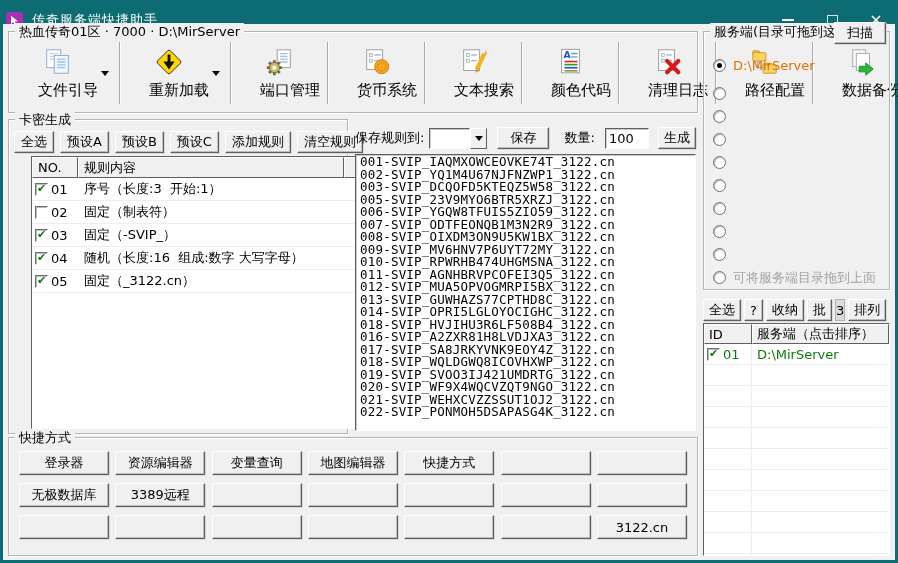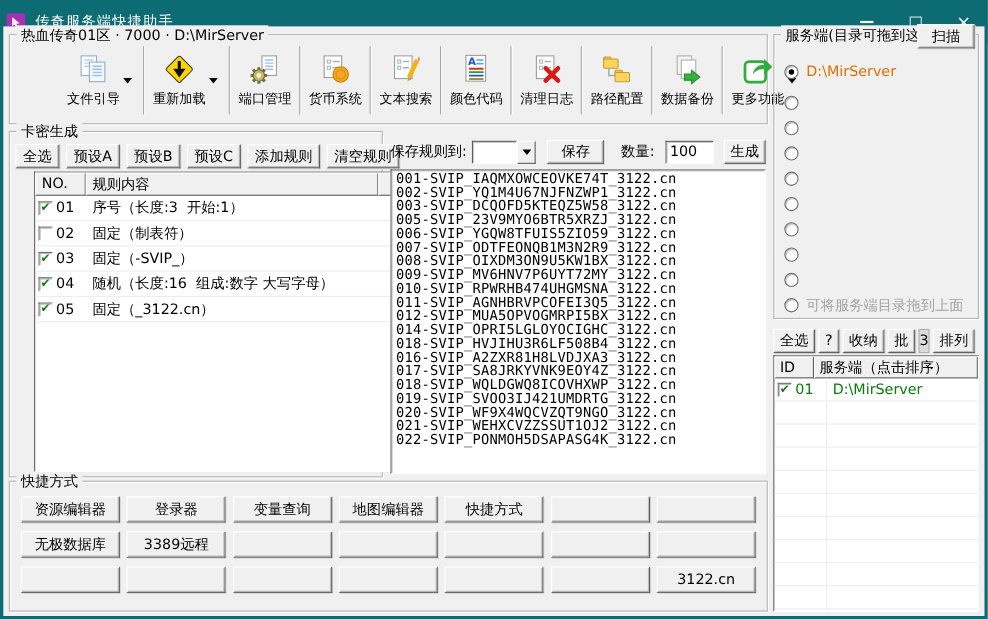--- a/index.html
+++ b/index.html
@@ -32,26 +32,26 @@
   .btn3d { background:#f0f0f0; border:1px solid; border-color:#ffffff #5f5f5f #5f5f5f #ffffff;
     box-shadow: inset -1px -1px 0 #bdbdbd, 1px 1px 0 #d9d9d9;
     display:flex; align-items:center; justify-content:center; font-size:13px;
     cursor:default; white-space:nowrap; }
   .flat3 { background:#dcdcdc; border:1px solid #b0b0b0; display:flex;
     align-items:center; justify-content:center; font-size:13px; }
   .sunken { background:#fff; border:1px solid; border-color:#5f5f5f #ffffff #ffffff #5f5f5f;
     box-shadow: inset 1px 1px 0 #c9c9c9; }
 
   
-  .toolbar { left:5px; top:7px; width:690px; height:82px;padding-left:44px; }
+  .toolbar { left:5px; top:7px; width:690px; height:82px; }
   .tb-row { display:flex; align-items:stretch; height:66px; margin-top:8px; padding:0 4px; }
   .tb-btn { display:flex; align-items:center; padding:2px 4px; }
   .tb-inner { display:flex; flex-direction:column; align-items:center; }
   .tb-icon { width:32px; height:32px; display:flex; align-items:center; justify-content:center; }
-  .tb-label { font-size:12px; margin-top:3px; white-space:nowrap; }
+  .tb-label { font-size:15px; margin-top:3px; white-space:nowrap;margin-left:21px; }
   .tb-dd { display:flex; align-items:center; padding:0 3px; }
   .tb-sep { width:2px; margin:2px 3px; border-left:1px solid #a8a8a8; border-right:1px solid #ffffff; }
   .tri-down { width:0; height:0; border-left:4px solid transparent;
     border-right:4px solid transparent; border-top:5px solid #000; }
 
   
   .cardgen { left:5px; top:95px; width:340px; height:315px; }
   .cg-btnrow { display:flex; margin:11px 5px 0 5px; gap:6px; }
   .cg-btnrow .btn3d { height:22px; padding:0 6px; }
   .rule-table { position:absolute; left:22px; top:36px; width:328px; bottom:4px;
@@ -111,21 +111,21 @@
 
   
   .server-list { position:absolute; left:700px; top:275px; width:187px; height:257px; }
   .sl-toolbar { display:flex; gap:3px; height:22px; }
   .sl-toolbar .btn3d { height:22px; padding:0 5px; flex:none; }
   .sl-table { position:absolute; left:0; top:24px; right:0; bottom:0; background:#fff;
     border:1px solid; border-color:#5f5f5f #ffffff #ffffff #5f5f5f; overflow:hidden; }
   .sl-header { display:flex; height:20px; }
   .sl-hcell { background:#f0f0f0; border:1px solid; border-color:#ffffff #5f5f5f #5f5f5f #ffffff;
     font-size:13px; display:flex; align-items:center; padding:0 4px; white-space:nowrap; }
-  .sl-hcell.id { width:36px; }
+  .sl-hcell.id { width:48px; }
   .sl-hcell.path { flex:1; overflow:hidden; }
   .sl-row { display:flex; align-items:center; height:21px; border-bottom:1px solid #ededed; }
   .sl-cell-id { width:48px; display:flex; align-items:center; gap:3px; padding-left:3px;
     border-right:1px solid #ededed; height:100%; }
   .sl-cell-path { flex:1; padding-left:5px; }
   .green { color:#0a7a0a; }
 </style>
 </head>
 <body>
 
@@ -411,37 +411,38 @@
         <div class="code-line">002-SVIP_YQ1M4U67NJFNZWP1_3122.cn</div>
         <div class="code-line">003-SVIP_DCQOFD5KTEQZ5W58_3122.cn</div>
         <div class="code-line">005-SVIP_23V9MYO6BTR5XRZJ_3122.cn</div>
         <div class="code-line">006-SVIP_YGQW8TFUIS5ZIO59_3122.cn</div>
         <div class="code-line">007-SVIP_ODTFEONQB1M3N2R9_3122.cn</div>
         <div class="code-line">008-SVIP_OIXDM3ON9U5KW1BX_3122.cn</div>
         <div class="code-line">009-SVIP_MV6HNV7P6UYT72MY_3122.cn</div>
         <div class="code-line">010-SVIP_RPWRHB474UHGMSNA_3122.cn</div>
         <div class="code-line">011-SVIP_AGNHBRVPCOFEI3Q5_3122.cn</div>
         <div class="code-line">012-SVIP_MUA5OPVOGMRPI5BX_3122.cn</div>
+        <div class="code-line">013-SVIP_GUWHAZS77CPTHD8C_3122.cn</div>
         <div class="code-line">014-SVIP_OPRI5LGLOYOCIGHC_3122.cn</div>
         <div class="code-line">018-SVIP_HVJIHU3R6LF508B4_3122.cn</div>
         <div class="code-line">016-SVIP_A2ZXR81H8LVDJXA3_3122.cn</div>
         <div class="code-line">017-SVIP_SA8JRKYVNK9EOY4Z_3122.cn</div>
         <div class="code-line">018-SVIP_WQLDGWQ8ICOVHXWP_3122.cn</div>
         <div class="code-line">019-SVIP_SVOO3IJ421UMDRTG_3122.cn</div>
         <div class="code-line">020-SVIP_WF9X4WQCVZQT9NGO_3122.cn</div>
         <div class="code-line">021-SVIP_WEHXCVZZSSUT1OJ2_3122.cn</div>
         <div class="code-line">022-SVIP_PONMOH5DSAPASG4K_3122.cn</div>
       </div>
 
     <div class="groupbox shortcuts">
       <span class="gb-label">快捷方式</span>
       <div class="sc-grid">
 
-      <div class="btn3d">资源编辑器</div>
-          <div class="btn3d">登录器</div>
+      <div class="btn3d">登录器</div>
+          <div class="btn3d">资源编辑器</div>
           <div class="btn3d">变量查询</div>
           <div class="btn3d">地图编辑器</div>
           <div class="btn3d">快捷方式</div>
           <div class="btn3d"></div>
           <div class="btn3d"></div>
           <div class="btn3d">无极数据库</div>
           <div class="btn3d">3389远程</div>
           <div class="btn3d"></div>
           <div class="btn3d"></div>
           <div class="btn3d"></div>

